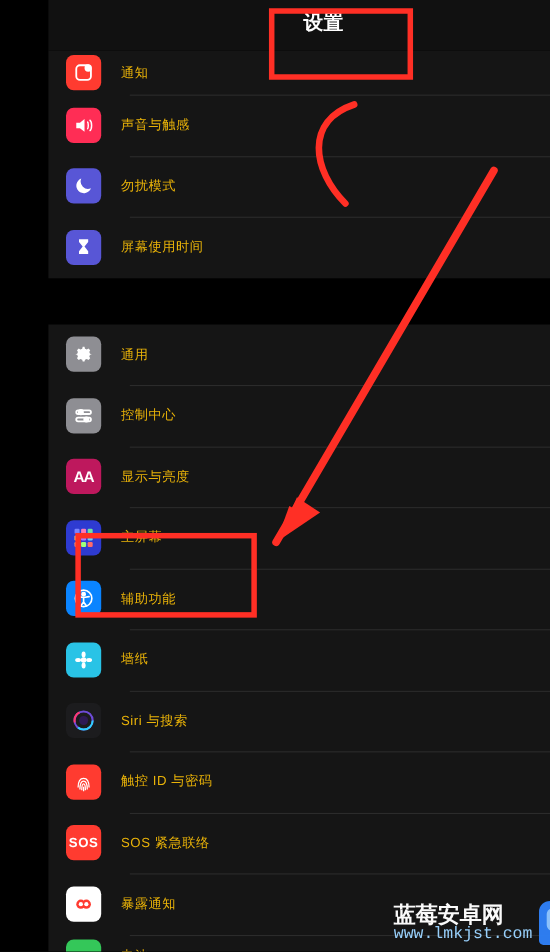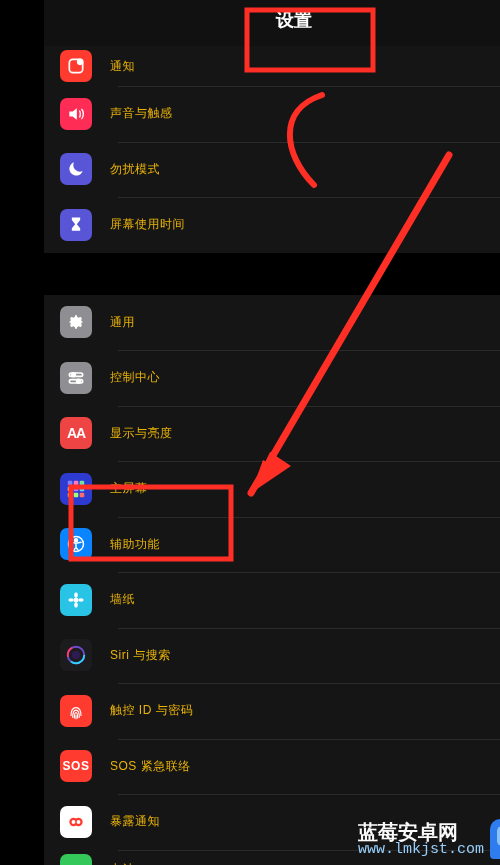--- a/index.html
+++ b/index.html
@@ -168,21 +168,21 @@
       </div>
       <div class="label">控制中心</div>
       <div class="chevron">
         <svg width="10" height="16" viewBox="0 0 10 16">
             <path d="M2 2l6 6-6 6" stroke="#5a5a5e" stroke-width="2.2" fill="none" stroke-linecap="round"></path>
           </svg>
       </div>
     </div>
 
     <div class="row">
-      <div class="icon-wrap" style="background:#ef4444">
+      <div class="icon-wrap" style="background:#be185d">
         <span style="color:#fff;font-weight:700;font-size:14px;letter-spacing:-1px">AA</span>
       </div>
       <div class="label">显示与亮度</div>
       <div class="chevron">
         <svg width="10" height="16" viewBox="0 0 10 16">
             <path d="M2 2l6 6-6 6" stroke="#5a5a5e" stroke-width="2.2" fill="none" stroke-linecap="round"></path>
           </svg>
       </div>
     </div>
 

